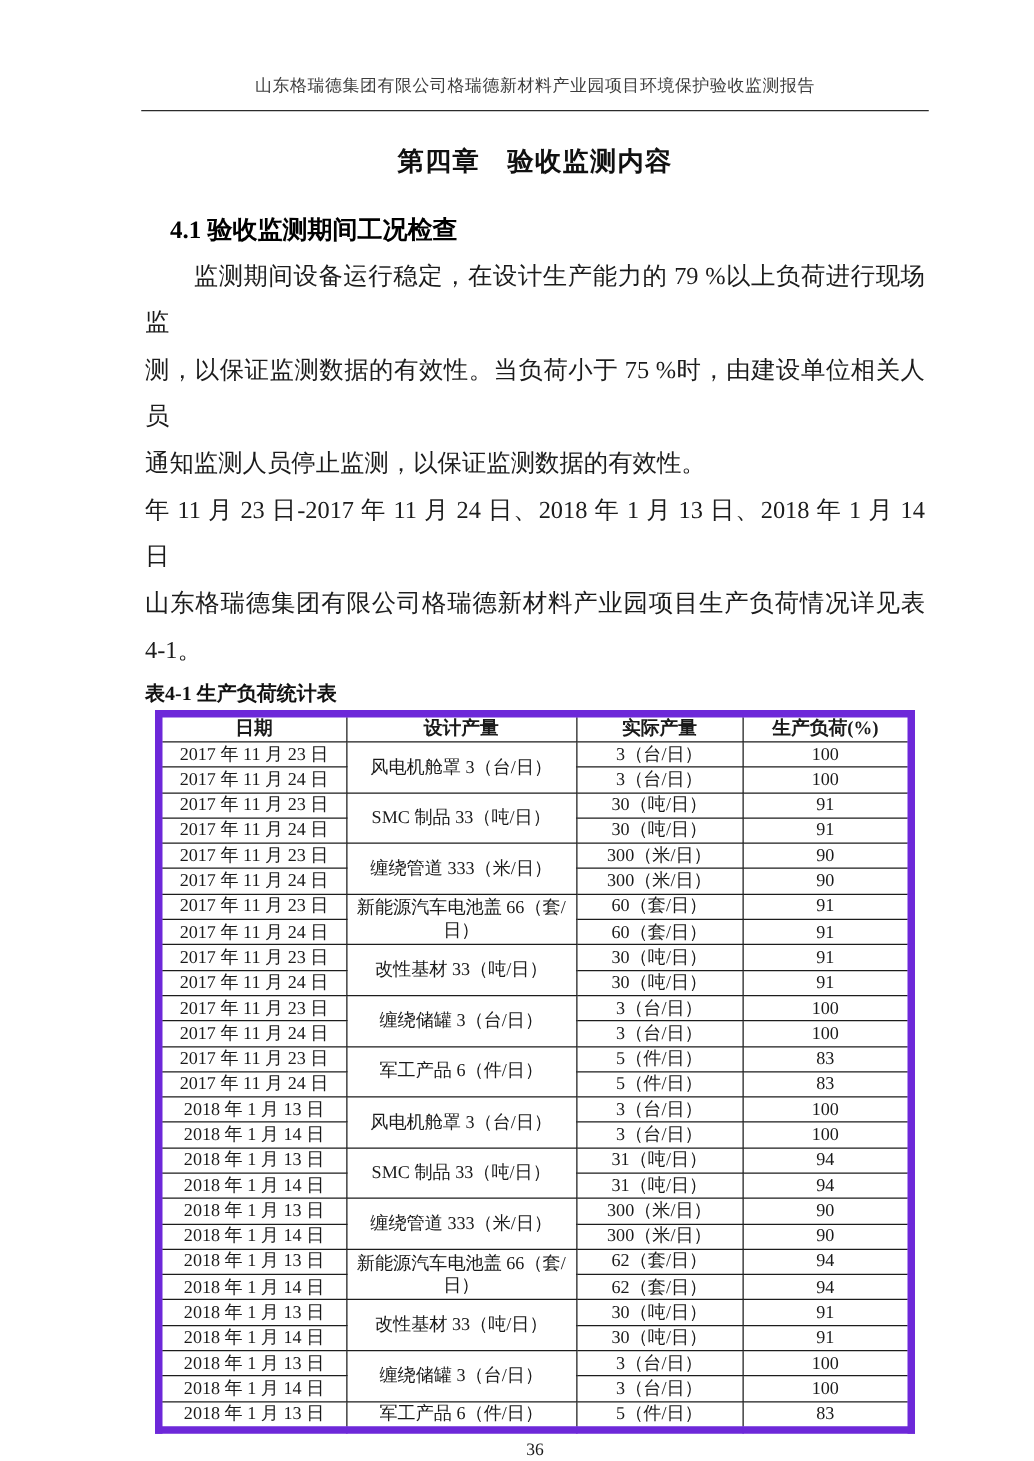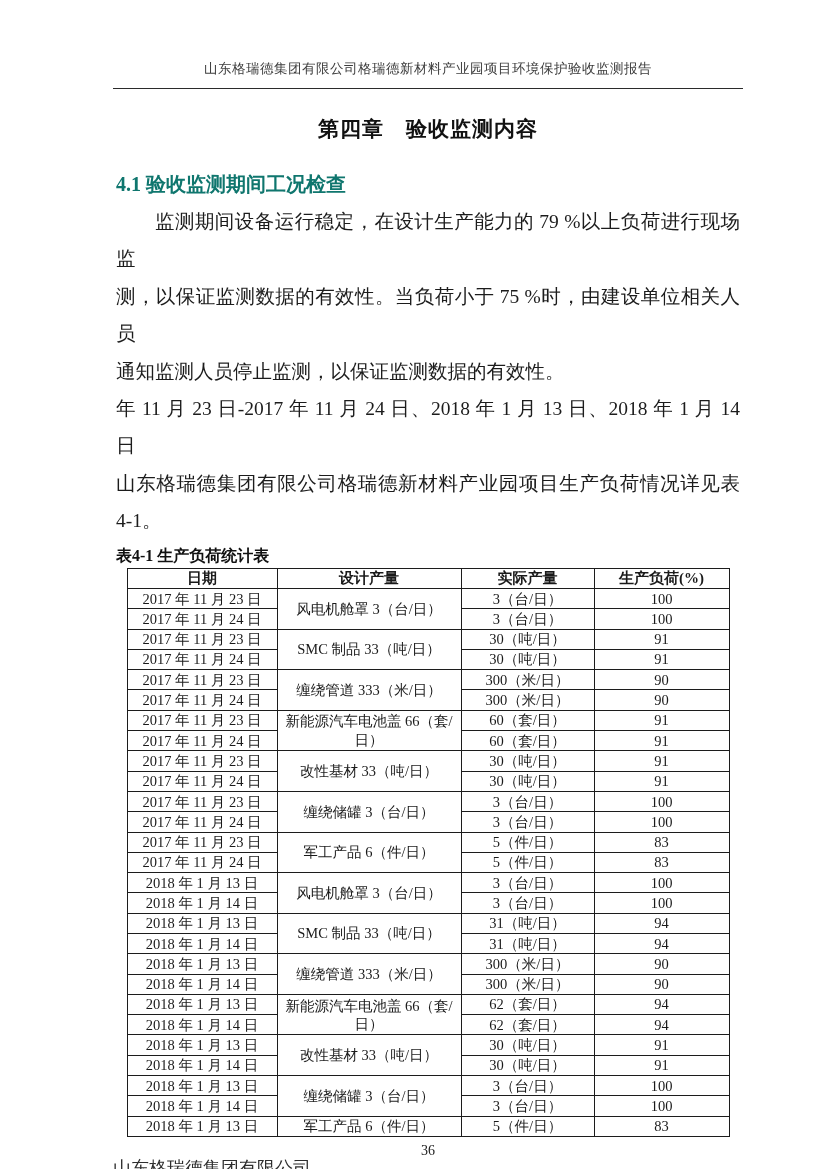--- a/index.html
+++ b/index.html
@@ -18,39 +18,39 @@
   }
   .header-rule {
     border:none; border-top:1.6px solid #2b2b2b;
     margin:11px -3px 0 -3px;
   }
   .chapter-title {
     text-align:center; font-size:21px; font-weight:bold;
     letter-spacing:1px; margin-top:24px; line-height:32px; color:#111;
   }
   .section-heading {
-    font-size:20px; font-weight:bold; margin-top:26px; line-height:26px; color:#0f766e;
+    font-size:20px; font-weight:bold; margin-top:26px; line-height:26px; color:#000000;margin-left:20px;
   }
   .paragraphs { margin-top:6px; }
   .para .line {
     font-size:19.5px; line-height:37.4px;
     text-align:justify; text-align-last:justify;
     color:#1c1c1c;
   }
   .para .line.first { text-indent:2em; }
   .para .line.last { text-align-last:left; }
 
   .table-caption {
     text-align:left; font-weight:bold; font-size:16px;
     margin-top:6px; line-height:19px; color:#111;
   }
   table.load-table {
     border-collapse:collapse; margin:3px auto 0 auto;
     width:602px; table-layout:fixed;
-    border:1px solid #6d28d9;
+    border:6px solid #6d28d9;
   }
   table.load-table th, table.load-table td {
     border:1px solid #1c1c1c;
     font-size:14.5px; line-height:1.25;
     text-align:center; vertical-align:middle;
     padding:0 3px; height:19.3px;
     overflow:hidden;
   }
   table.load-table th { font-size:15px; font-weight:bold; }
   table.load-table td.design-cell { padding:0 4px; }

